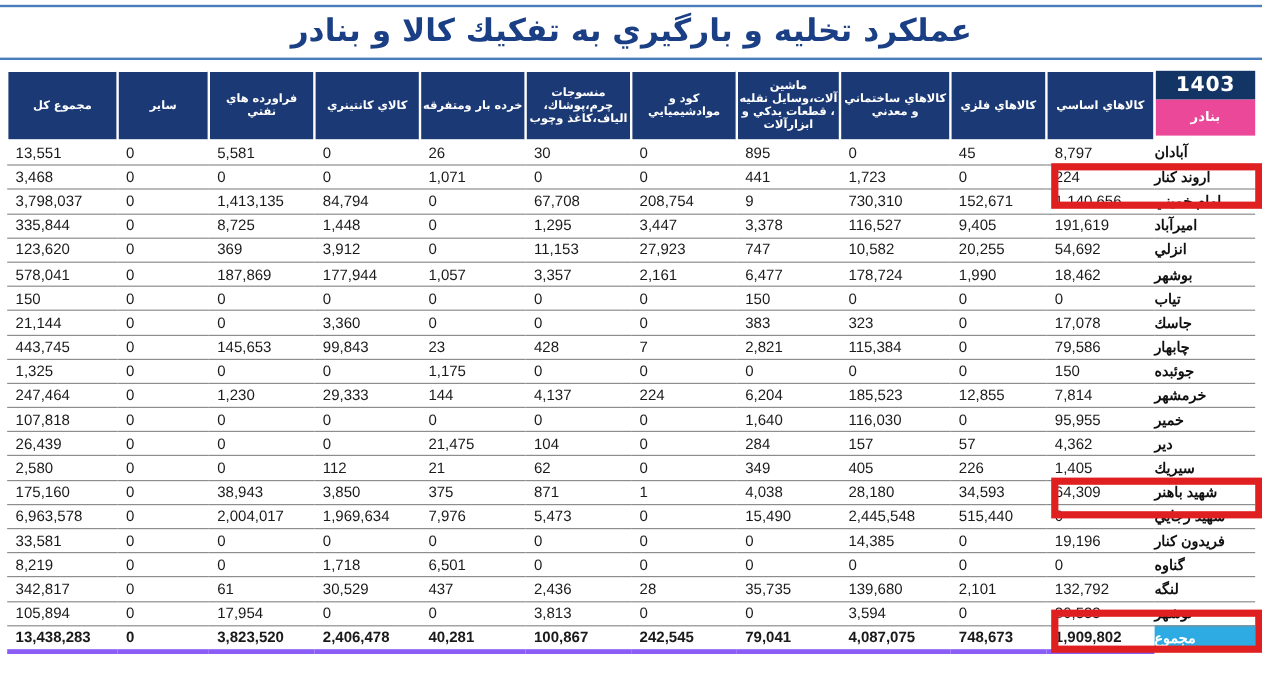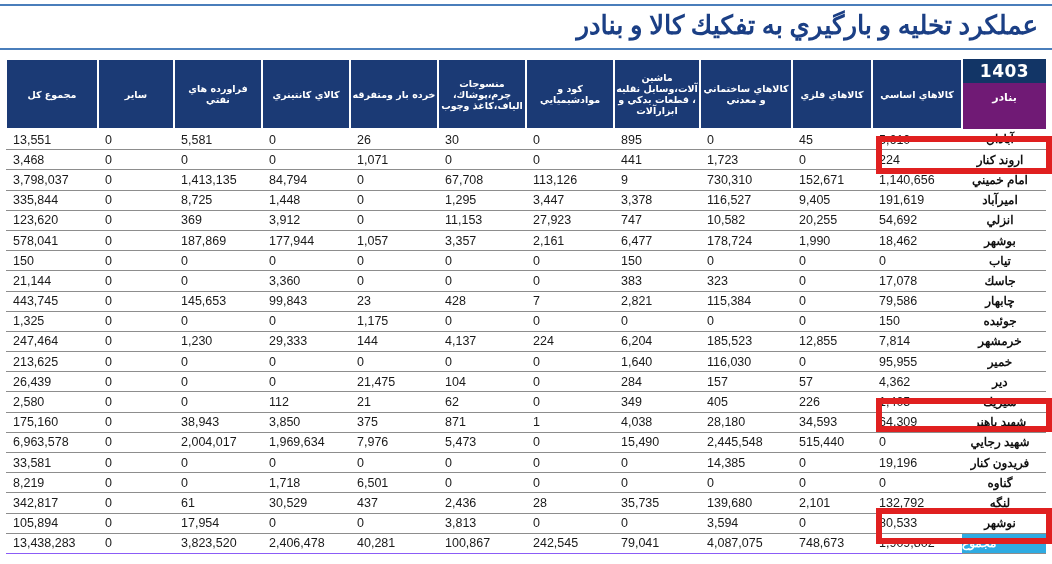--- a/index.html
+++ b/index.html
@@ -42,29 +42,28 @@
     right: 0;
     width: 1052px;
     height: 2px;
     background: #4a7ebb;
   }
   .title-text {
     position: absolute;
     top: 7px;
     right: 14px;
     width: 1024px;
-    text-align: right;
+    text-align: center;
     font-size: 26px;
     font-weight: bold;
     color: #1b3f85;
     letter-spacing: 0px;
     line-height: 38px;
     direction: rtl;
     unicode-bidi: isolate;
-    font-family: Liberation Serif, serif;
   }
 
   
   .table-area {
     position: absolute;
     top: 58px;
     right: 6px;
     width: 1040px;
   }
   table.grid {
@@ -104,26 +103,26 @@
   .corner-year {
     background: #123566;
     color: #ffffff;
     font-size: 17px;
     font-weight: bold;
     height: 24px;
     line-height: 24px;
     letter-spacing: 0.5px;
   }
   .corner-label {
-    background: #701a75;
+    background: #ec4899;
     color: #ffffff;
     font-size: 11px;
     font-weight: bold;
     text-align: center;
-    height: 46px;
+    height: 30px;
     line-height: 30px;
   }
 
   
   tbody td {
     height: 19.2px;
     font-size: 12.5px;
     color: #1a1a1a;
     background: #ffffff;
     vertical-align: middle;
@@ -131,31 +130,31 @@
   }
   tbody td.num {
     text-align: left;
     padding-left: 7px;
     padding-right: 4px;
     direction: ltr;
     border-bottom: 1px solid #8d8d8d;
     border-top: none;
   }
   tbody td.port {
-    text-align: center;
+    text-align: left;
     padding-right: 8px;
     font-size: 12px;
     font-weight: bold;
     color: #111111;
     direction: rtl;
     border-bottom: 1px solid #8d8d8d;
   }
   tbody tr.total td.num {
-    font-weight: normal;
-    border-bottom: 1px solid #8b5cf6;
+    font-weight: bold;
+    border-bottom: 4px solid #8b5cf6;
   }
   tbody tr.total td.port {
     background: #2eabe2;
     color: #ffffff;
     font-weight: bold;
     text-align: left;
     padding-right: 0;
   }
 
   
@@ -214,21 +213,21 @@
             <th>خرده بار ومتفرقه</th>
             <th>كالاي كانتينري</th>
             <th>فراورده هاي نفتي</th>
             <th>ساير</th>
             <th>مجموع كل</th>
           </tr>
       </thead>
       <tbody id="table-body">
           <tr>
             <td class="port">آبادان</td>
-            <td class="num">5,610</td>
+            <td class="num">8,797</td>
             <td class="num">45</td>
             <td class="num">0</td>
             <td class="num">895</td>
             <td class="num">0</td>
             <td class="num">30</td>
             <td class="num">26</td>
             <td class="num">0</td>
             <td class="num">5,581</td>
             <td class="num">0</td>
             <td class="num">13,551</td>
@@ -246,21 +245,21 @@
             <td class="num">0</td>
             <td class="num">0</td>
             <td class="num">3,468</td>
           </tr>
           <tr>
             <td class="port">امام خميني</td>
             <td class="num">1,140,656</td>
             <td class="num">152,671</td>
             <td class="num">730,310</td>
             <td class="num">9</td>
-            <td class="num">113,126</td>
+            <td class="num">208,754</td>
             <td class="num">67,708</td>
             <td class="num">0</td>
             <td class="num">84,794</td>
             <td class="num">1,413,135</td>
             <td class="num">0</td>
             <td class="num">3,798,037</td>
           </tr>
           <tr>
             <td class="port">اميرآباد</td>
             <td class="num">191,619</td>
@@ -378,21 +377,21 @@
             <td class="num">95,955</td>
             <td class="num">0</td>
             <td class="num">116,030</td>
             <td class="num">1,640</td>
             <td class="num">0</td>
             <td class="num">0</td>
             <td class="num">0</td>
             <td class="num">0</td>
             <td class="num">0</td>
             <td class="num">0</td>
-            <td class="num">213,625</td>
+            <td class="num">107,818</td>
           </tr>
           <tr>
             <td class="port">دير</td>
             <td class="num">4,362</td>
             <td class="num">57</td>
             <td class="num">157</td>
             <td class="num">284</td>
             <td class="num">0</td>
             <td class="num">104</td>
             <td class="num">21,475</td>

